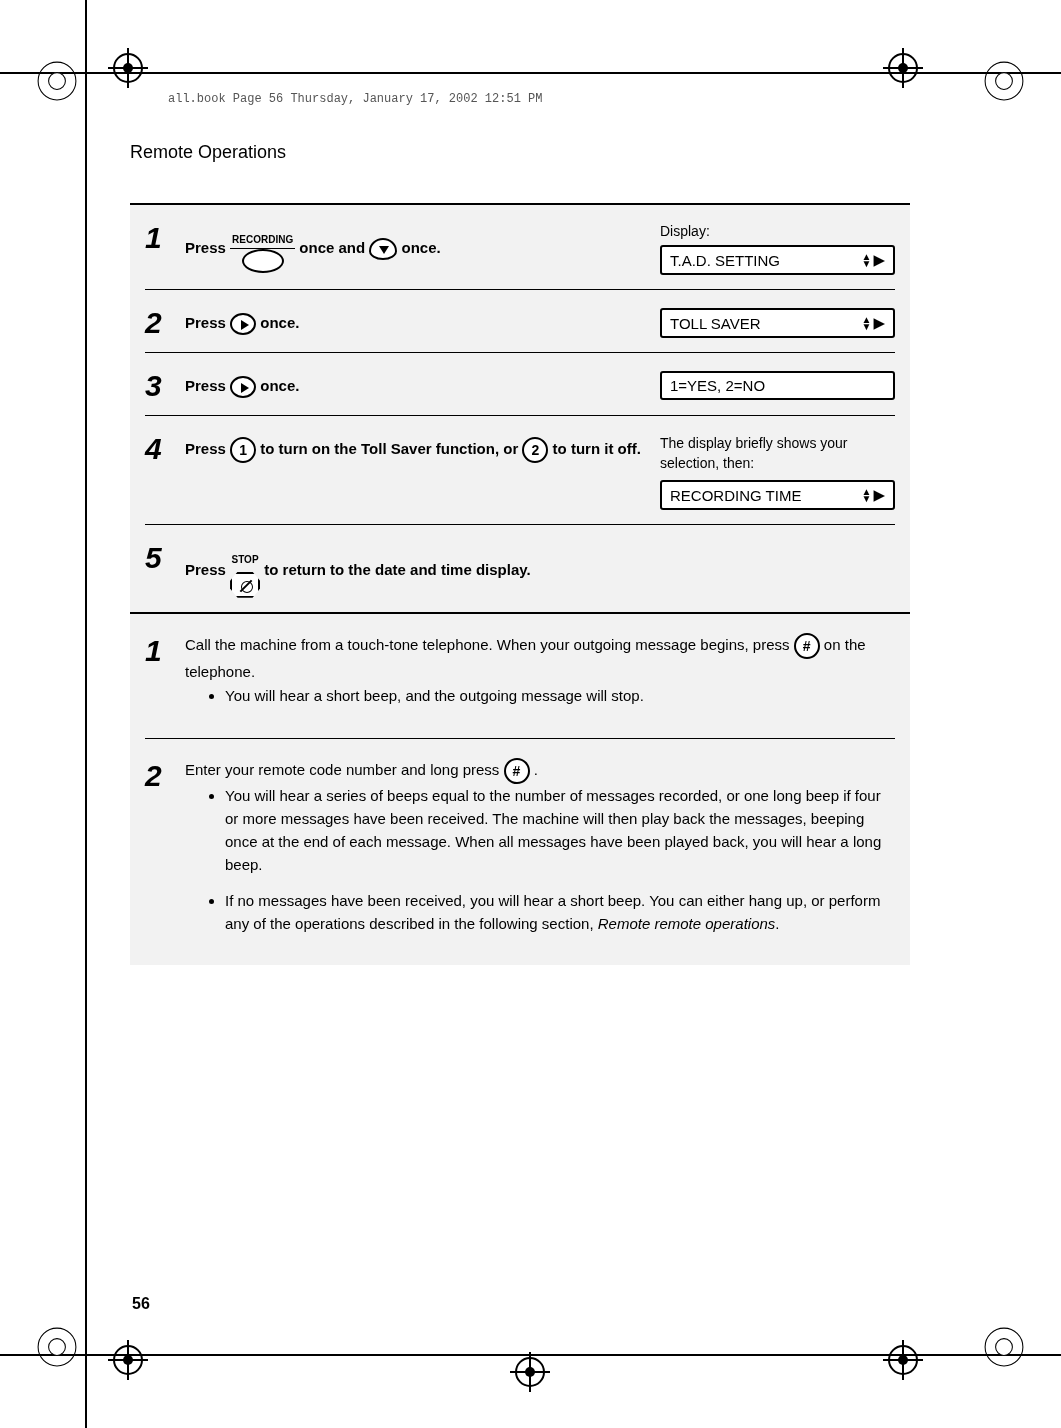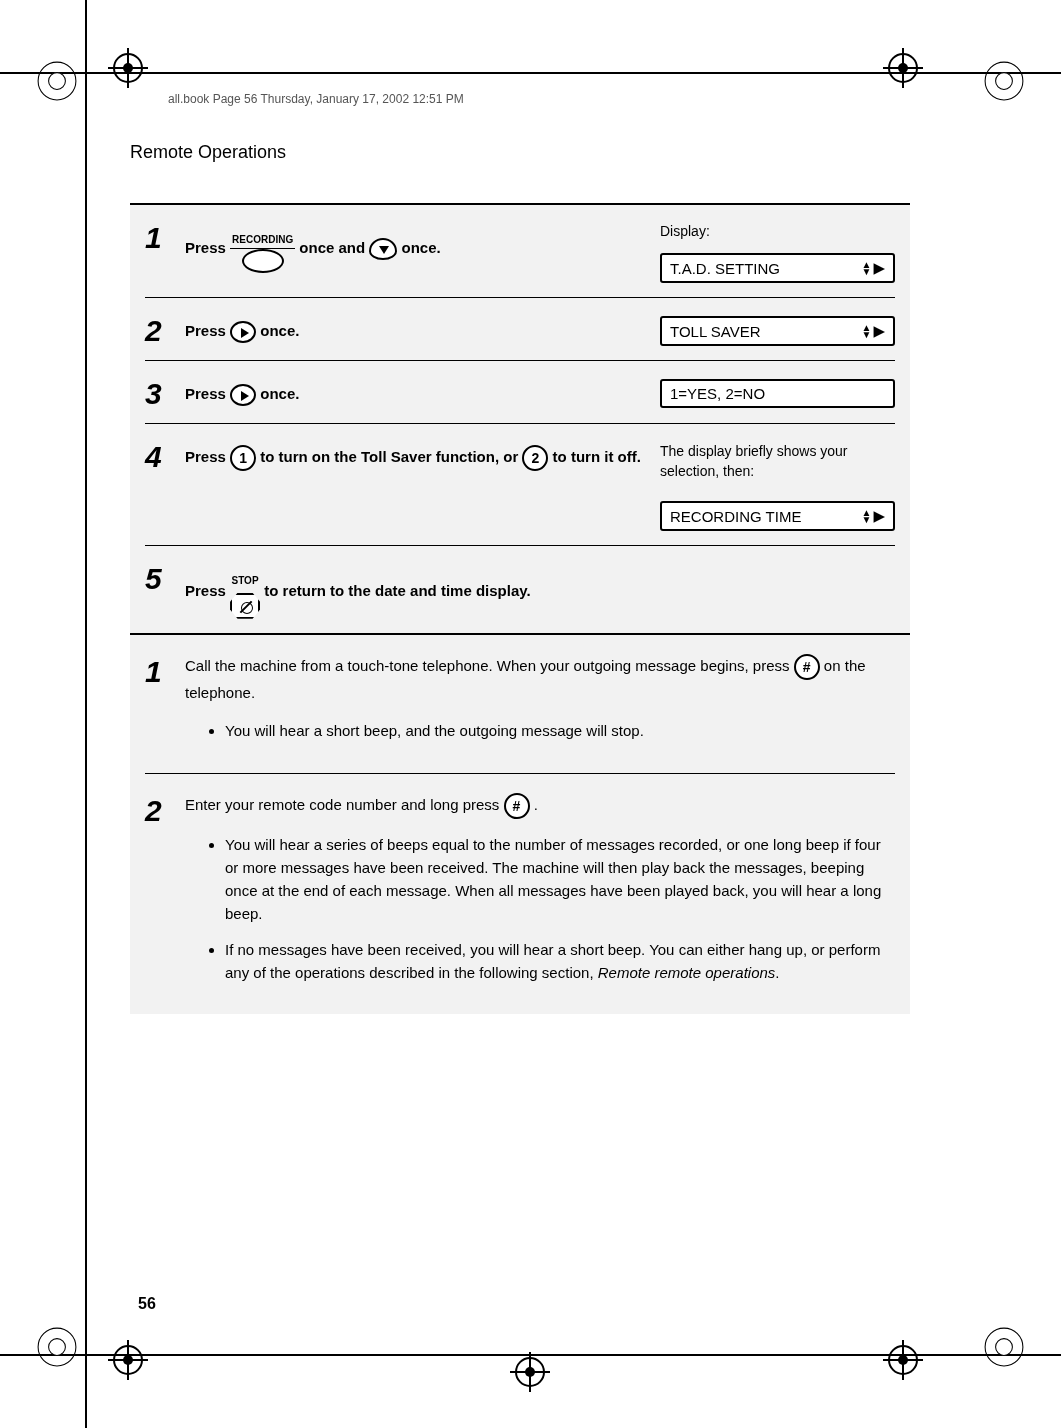--- a/index.html
+++ b/index.html
@@ -31,21 +31,21 @@
   .frame-vert-left { position: absolute; left: 85px; top: 0; bottom: 0; width: 2px; background: #000; }
   .frame-horiz-top { position: absolute; left: 0; right: 0; top: 72px; height: 2px; background: #000; }
   .frame-horiz-bot { position: absolute; left: 0; right: 0; bottom: 72px; height: 2px; background: #000; }
 
   .header-line {
     position: absolute;
     top: 92px;
     left: 168px;
     font-size: 12px;
     color: #555;
-    font-family: Liberation Sans, sans-serif;
+    font-family: Liberation Mono, monospace;
   }
 
   .page-area {
     position: absolute;
     top: 130px;
     left: 130px;
     width: 780px;
   }
 
   .section-title {
@@ -86,21 +86,21 @@
     padding-top: 6px;
   }
   .step-body .bold { font-weight: bold; }
 
   .step-right {
     width: 235px;
     font-size: 14px;
     padding-top: 4px;
   }
 
-  .display-label { font-size: 14px; margin-bottom: 14px; }
+  .display-label { font-size: 14px; margin-bottom: 6px; }
 
   .lcd {
     border: 2px solid #000;
     border-radius: 3px;
     padding: 4px 8px;
     font-size: 15px;
     font-family: Arial, sans-serif;
     display: flex;
     justify-content: space-between;
     align-items: center;
@@ -251,35 +251,34 @@
   }
   .sub-step:first-child { border-top: none; }
 
   .sub-body {
     flex: 1;
     font-size: 15px;
     line-height: 1.7;
   }
 
   .bullet-list {
-    margin-top: 14px;
     padding-left: 40px;
   }
   .bullet-list li {
     list-style: disc;
     font-size: 15px;
     line-height: 1.55;
     margin-bottom: 12px;
   }
   .bullet-list li .ital { font-style: italic; }
 
   .page-num {
     position: absolute;
     bottom: 115px;
-    left: 138px;
+    left: 132px;
     font-size: 16px;
     font-weight: bold;
   }
 </style>
 </head>
 <body>
 
 <div class="frame-vert-left"></div>
 <div class="frame-horiz-top"></div>
 <div class="frame-horiz-bot"></div>
@@ -393,21 +392,21 @@
     <div class="step">
       <div class="step-num">4</div>
       <div class="step-body">
         <span class="bold">Press </span>
         <span class="btn-circle">1</span>
         <span class="bold"> to turn on the Toll Saver function, or </span>
         <span class="btn-circle">2</span>
         <span class="bold"> to turn it off.</span>
       </div>
       <div class="step-right">
-        <div style="font-size:14px; line-height:1.4; margin-bottom:20px;">The display briefly shows your selection, then:</div>
+        <div style="font-size:14px; line-height:1.4; margin-bottom:7px;">The display briefly shows your selection, then:</div>
         <div class="lcd">
           <span>RECORDING TIME</span>
           <span class="arrow-stack"><span class="updown">▲<br>▼</span>▶</span>
         </div>
       </div>
     </div>
 
     <div class="step">
       <div class="step-num">5</div>
       <div class="step-body">

